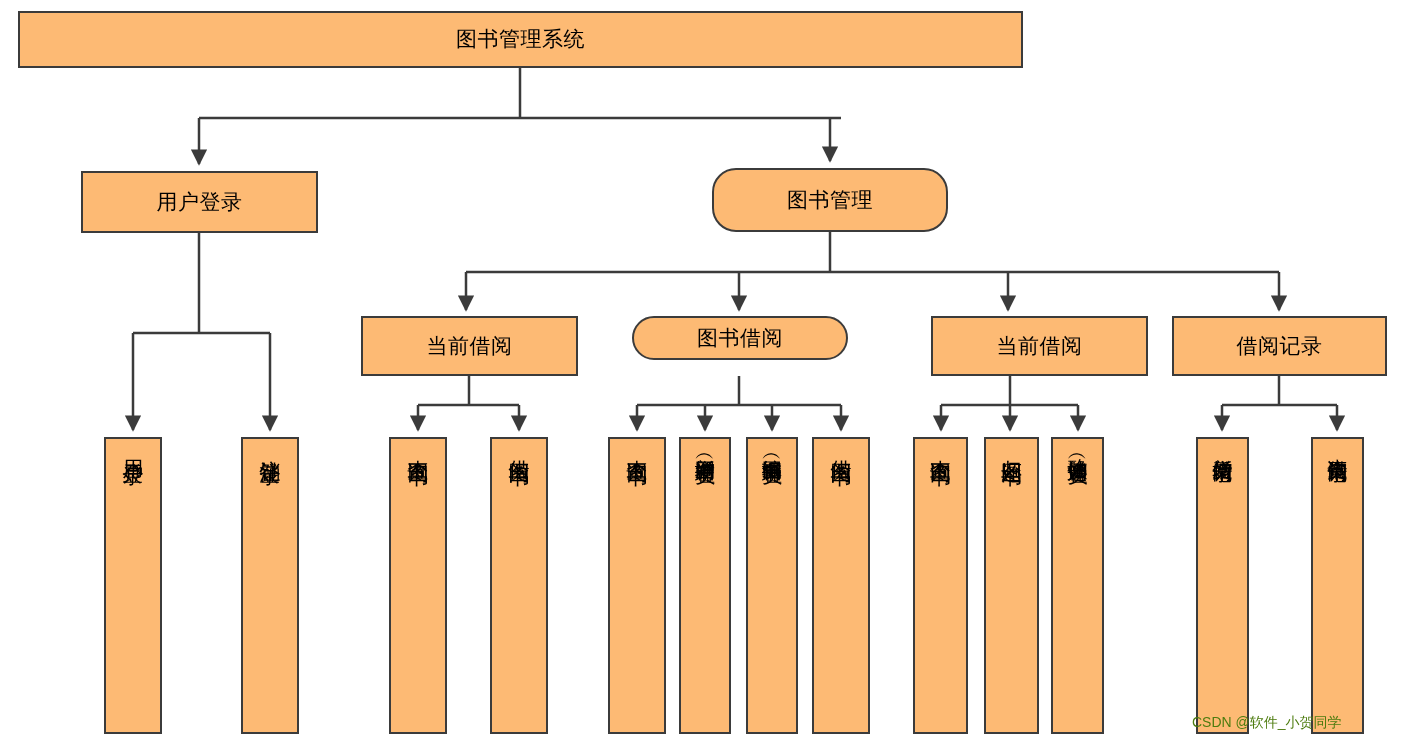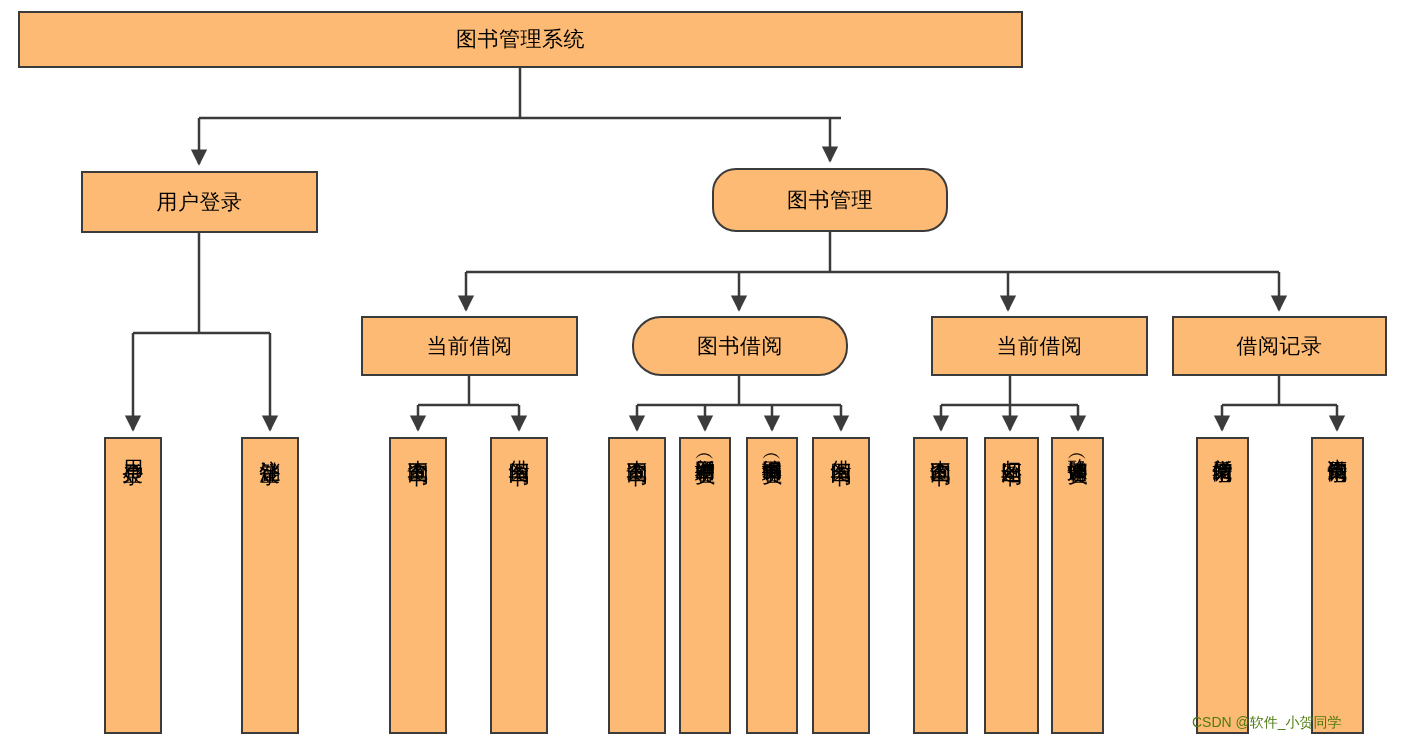--- a/index.html
+++ b/index.html
@@ -141,21 +141,21 @@
   </div>
 
   <div class="node horiz" style="left:712px; top:168px; width:236px; height:64px;border-radius:24px;">
     <span class="node-label">图书管理</span>
   </div>
 
   <div class="node horiz" style="left:361px; top:316px; width:217px; height:60px;">
     <span class="node-label">当前借阅</span>
   </div>
 
-  <div class="node horiz" style="left:632px; top:316px; width:216px; height:60px;border-radius:29px;">
+  <div class="node horiz" style="left:632px; top:316px; width:216px; height:44px;border-radius:29px;">
     <span class="node-label">图书借阅</span>
   </div>
 
   <div class="node horiz" style="left:931px; top:316px; width:217px; height:60px;">
     <span class="node-label">当前借阅</span>
   </div>
 
   <div class="node horiz" style="left:1172px; top:316px; width:215px; height:60px;font-family:Liberation Serif, serif;">
     <span class="node-label">借阅记录</span>
   </div>

